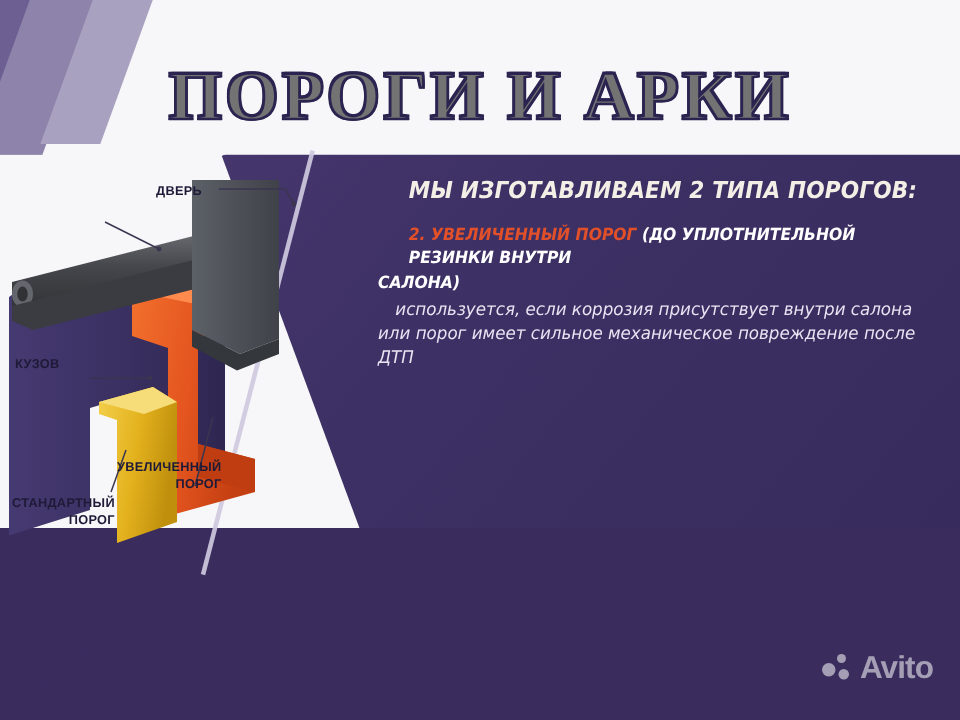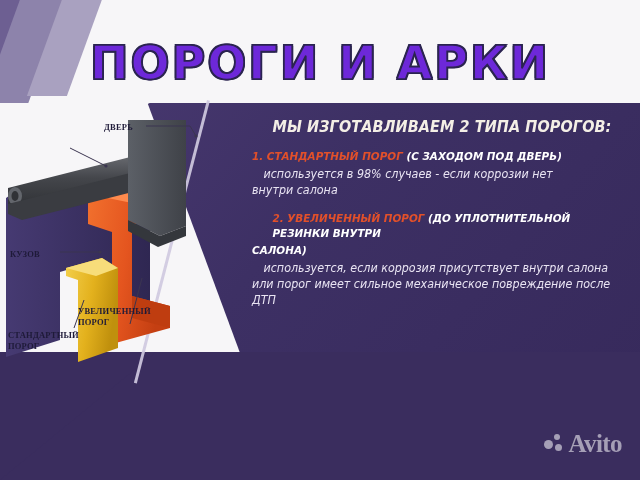--- a/index.html
+++ b/index.html
@@ -89,50 +89,52 @@
     font-size: 46px;
     letter-spacing: 2px;
     color: #2b2450;
     -webkit-text-stroke: 1.6px #2b2450;
     text-shadow:
        0 0 0 #2b2450,
        1.5px 1.5px 0 #ffffff inset;
   }
   .title span.inner {
     display: inline-block;
-    color: #6d28d9;
+    color: #737373;
     text-shadow:
       -1px -1px 0 #2b2450,
        1px -1px 0 #2b2450,
       -1px  1px 0 #2b2450,
        1px  1px 0 #2b2450;
+    font-family: Liberation Serif, serif;
   }
 
   
   .diagram {
     position: absolute;
     left: 0; top: 100px;
     width: 260px; height: 285px;
   }
 
   
   .lbl {
     position: absolute;
-    font-family: Liberation Serif, serif;
+    font-family: Liberation Sans, sans-serif;
     font-weight: 700;
     font-size: 8.5px;
     line-height: 11px;
     letter-spacing: .2px;
     color: #1e1a38;
     text-transform: uppercase;
     white-space: pre-line;
+    text-align: right;
   }
   .lbl-dver      { left: 104px; top: 122px; }
   .lbl-rezinka   { left: 10px;  top: 150px; }
-  .lbl-kuzov     { left: 10px;  top: 249px; }
+  .lbl-kuzov     { left: 10px;  top: 237px; }
   .lbl-standart  { left: 8px;   top: 330px; }
   .lbl-uvelich   { left: 78px;  top: 306px; }
 
   
   .content {
     position: absolute;
     left: 252px; top: 112px;
     width: 380px;
     font-style: italic;
   }
@@ -179,23 +181,23 @@
     align-items: center;
     gap: 5px;
     opacity: .72;
   }
   .avito-dots { position: relative; width: 20px; height: 20px; }
   .avito-dots i { position: absolute; display: block; border-radius: 50%; background: #cfcbd8; }
   .avito-dots i.d1 { width: 9px;  height: 9px;  left: 0;    top: 6px;  }
   .avito-dots i.d2 { width: 6px;  height: 6px;  left: 10px; top: 0;    }
   .avito-dots i.d3 { width: 7px;  height: 7px;  left: 11px; top: 10px; }
   .avito-word {
-    font-family: Liberation Serif, serif;
-    font-weight: 700;
-    font-size: 25px;
+    font-family: Liberation Sans, sans-serif;
+    font-weight: 700;
+    font-size: 21px;
     letter-spacing: -.6px;
     color: #cfcbd8;
   }
 </style>
 </head>
 <body>
 
 <div id="poster">
 
   <div class="stripe stripe-tl-2"></div>
@@ -294,30 +296,20 @@
   <div class="lbl lbl-kuzov">КУЗОВ</div>
   <div class="lbl lbl-standart">СТАНДАРТНЫЙ
 ПОРОГ</div>
   <div class="lbl lbl-uvelich">УВЕЛИЧЕННЫЙ
 ПОРОГ</div>
 
   <div class="content">
 
     <h2>МЫ ИЗГОТАВЛИВАЕМ 2 ТИПА ПОРОГОВ:</h2>
 
-    <div class="item">
-      <div class="item-title">
-        <span class="accent">1. СТАНДАРТНЫЙ ПОРОГ</span>
-        <span>(С ЗАХОДОМ ПОД ДВЕРЬ)</span>
-      </div>
-      <div class="item-body">
-        <div class="indent">используется в 98% случаев - если коррозии нет</div>
-        <div>внутри салона</div>
-      </div>
-    </div>
 
     <div class="item">
       <div class="item-title centered">
         <span class="accent">2. УВЕЛИЧЕННЫЙ ПОРОГ</span>
         <span>(ДО УПЛОТНИТЕЛЬНОЙ РЕЗИНКИ ВНУТРИ</span>
       </div>
       <div class="item-title">САЛОНА)</div>
       <div class="item-body">
         <div class="indent">используется, если коррозия присутствует внутри салона</div>
         <div>или порог имеет сильное механическое повреждение после</div>

